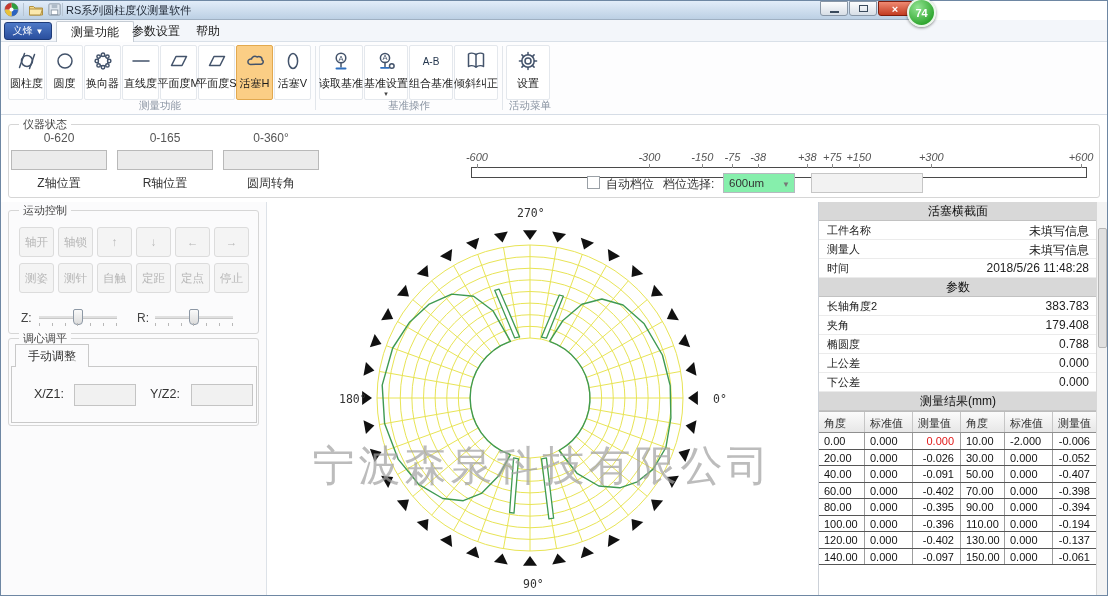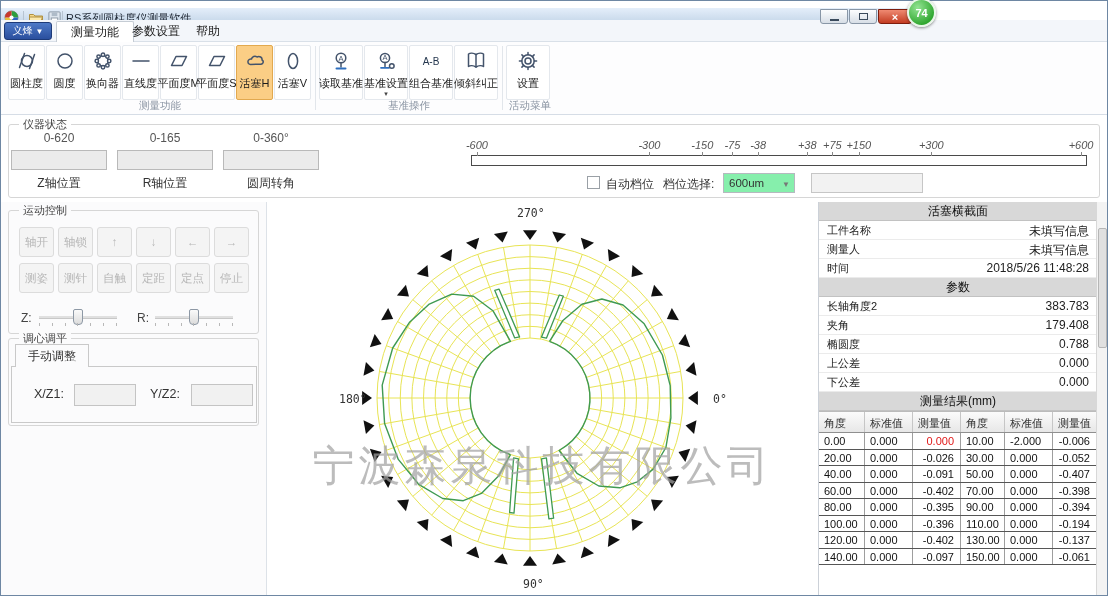--- a/index.html
+++ b/index.html
@@ -1,21 +1,21 @@
 <!DOCTYPE html>
 <html><head>
 <meta charset="utf-8">
 <style>
   * { box-sizing: border-box; margin: 0; padding: 0; }
   html,body { width:1108px; height:596px; overflow:hidden; }
   body { font-family:"Liberation Sans", sans-serif; font-size:12px; color:#222; background:#fff; position:relative; }
   .frame { position:absolute; inset:0; border:1px solid #6e87a3; pointer-events:none; z-index:90; }
 
   
-  .titlebar { position:absolute; left:0; top:8px; width:916px; height:20px;
+  .titlebar { position:absolute; left:0; top:0; width:916px; height:20px;
     background:linear-gradient(#e4eefa,#bcd0e4); border-bottom:1px solid #9fb0c2; }
   .tb-ico { position:absolute; top:2px; width:16px; height:16px; }
   .tb-sep { position:absolute; top:3px; width:1px; height:13px; background:#b7c4d2; }
   .tb-title { position:absolute; left:66px; top:3px; font-size:11px; color:#1d2633; white-space:nowrap; }
   .winbtns { position:absolute; right:4px; top:1px; display:flex; gap:1px; z-index:95; }
   .wbtn { width:28px; height:15px; border:1px solid #8896a6; border-radius:0 0 3px 3px;
     background:linear-gradient(#fcfdfe,#d7dee6); display:flex; align-items:center; justify-content:center; }
   .wbtn.close { width:34px; background:linear-gradient(#ef8a72,#c33c22); border-color:#7e1d0d; color:#fff; font-size:11px; font-weight:bold; }
   .min-glyph { width:9px; height:2px; background:#3a4a5c; margin-top:6px; }
   .max-glyph { width:9px; height:7px; border:1.5px solid #3a4a5c; }
@@ -48,21 +48,21 @@
   .rsep { position:absolute; top:4px; width:1px; height:64px; background:#e2e6eb; }
 
   
   .groupbox { position:absolute; border:1px solid #d6d6d6; border-radius:3px; }
   .legend { position:absolute; top:-8px; left:10px; padding:0 4px; font-size:11px; color:#444; background:#fff; z-index:2; }
   #status-group { left:8px; top:124px; width:1092px; height:74px; background:#fff; }
   .axis-col { position:absolute; top:6px; width:96px; text-align:center; }
   .axis-range { font-size:12px; color:#555; }
   .axis-input { margin-top:5px; width:96px; height:20px; background:#ebebeb; border:1px solid #b9b9b9; }
   .axis-name { margin-top:5px; font-size:12px; color:#333; }
-  .ruler { position:absolute; left:462px; top:30px; width:616px; height:11px; background:#fff; border:1px solid #4a4a4a;font-style:italic; }
+  .ruler { position:absolute; left:462px; top:42px; width:616px; height:11px; background:#fff; border:1px solid #4a4a4a;font-style:italic; }
   .rmark { position:absolute; top:-17px; transform:translateX(-50%); font-size:11px; color:#555; white-space:nowrap; }
   .rtick { position:absolute; top:-4px; width:1px; height:4px; background:#888; }
   .gear-row { position:absolute; left:0; top:48px; width:1092px; height:22px; }
   .chk { position:absolute; left:578px; top:3px; width:13px; height:13px; border:1px solid #9aa0a6; background:#fff; }
   .gear-lbl { position:absolute; top:3px; font-size:12px; color:#333; }
   .combo { position:absolute; left:714px; top:0; width:72px; height:20px; background:#86efac; border:1px solid #b5b9bf; }
   .combo .val { position:absolute; left:5px; top:3px; font-size:11.5px; color:#333; }
   .combo .arr { position:absolute; right:4px; top:6px; font-size:8px; color:#777; }
   .gear-input { position:absolute; left:802px; top:0; width:112px; height:20px; background:#f2f2f2; border:1px solid #c6c6c6; }
 

